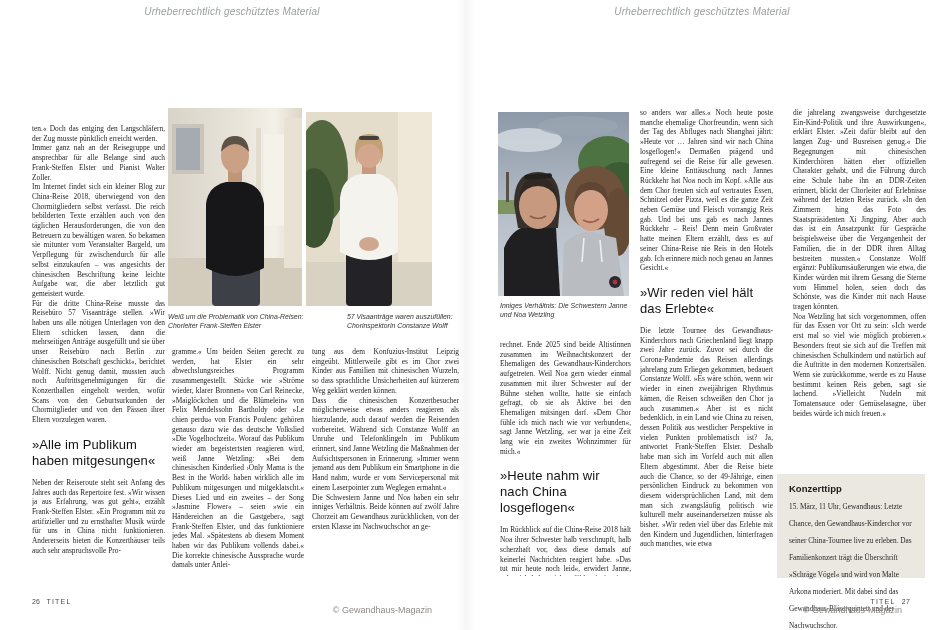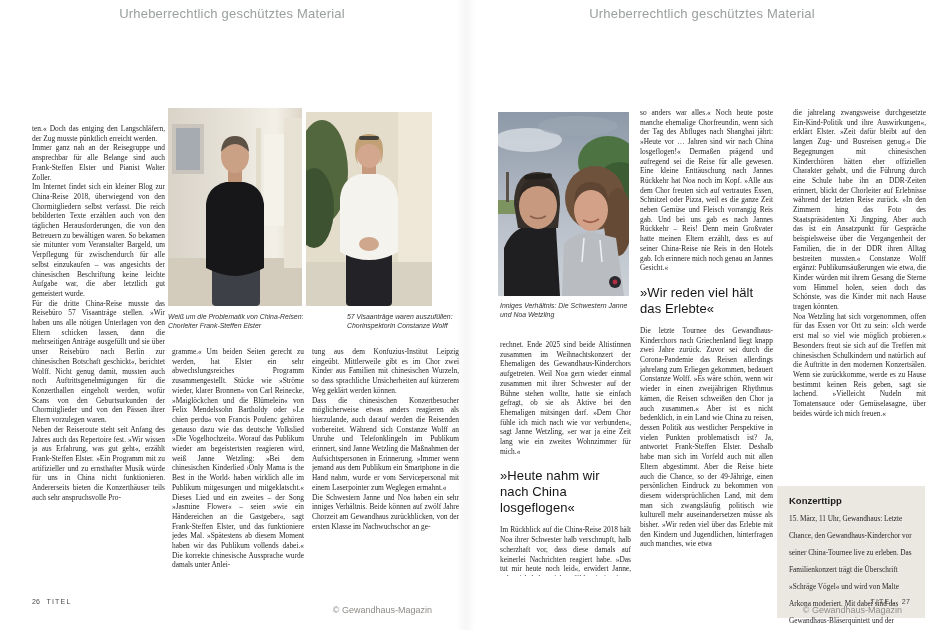--- a/index.html
+++ b/index.html
@@ -1,30 +1,30 @@
 <!DOCTYPE html>
 <html><head>
 <meta charset="utf-8">
 <style>
   html,body{margin:0;padding:0;background:#e9e9e7;}
   #spread{position:relative;width:933px;height:630px;background:#ffffff;overflow:hidden;
           font-family:"Liberation Serif",serif;}
   #fold{position:absolute;left:456px;top:0;width:20px;height:630px;pointer-events:none;
         background:linear-gradient(90deg,rgba(0,0,0,0) 0%,rgba(0,0,0,0.035) 50%,rgba(0,0,0,0) 100%);}
   .copyright{position:absolute;top:6px;width:400px;text-align:center;
-             font-family:"Liberation Sans",sans-serif;font-size:13px;color:#9aa09c;letter-spacing:.2px;}
+             font-family:"Liberation Sans",sans-serif;font-size:10px;color:#9aa09c;letter-spacing:.2px;font-style:italic;}
   .col{position:absolute;overflow:hidden;}
   .body{font-family:"Liberation Serif",serif;font-size:7.4px;line-height:9.7px;
         text-align:justify;color:#1f1f1f;white-space:pre-line;margin:0;}
   .xhead{font-family:"Liberation Sans",sans-serif;font-weight:400;font-size:13px;line-height:16px;
          color:#141414;margin:12px 0 9px 0;letter-spacing:.1px;}
   .photo{position:absolute;display:block;}
   .caption{position:absolute;font-family:"Liberation Sans",sans-serif;font-style:italic;
            font-size:6.9px;line-height:9.2px;color:#333;}
-  .tipbox{position:absolute;left:777px;top:486px;width:148px;height:132px;background:#ebe8e2;
+  .tipbox{position:absolute;left:777px;top:474px;width:148px;height:104px;background:#ebe8e2;
           box-sizing:border-box;padding:9px 12px 8px 12px;}
   .tipbox h4{margin:0 0 4px 0;font-family:"Liberation Sans",sans-serif;font-size:9.5px;
              font-weight:700;color:#1c1c1c;}
   .tipbox p{margin:0;font-family:Liberation Serif, serif;font-size:7.3px;line-height:17px;
             color:#272727;text-align:left;}
   .folio{position:absolute;top:598px;font-family:"Liberation Sans",sans-serif;font-size:7px;
          color:#4a4a4a;letter-spacing:1.2px;}
   .folio .num{letter-spacing:.2px;}
   .credit{position:absolute;top:605px;width:400px;text-align:right;
           font-family:"Liberation Sans",sans-serif;font-size:9px;color:#8f8c88;}
@@ -35,20 +35,21 @@
 <div id="spread">
 
   <div class="copyright" style="left:32px;">Urheberrechtlich geschütztes Material</div>
   <div class="copyright" style="left:502px;">Urheberrechtlich geschütztes Material</div>
 
   <div class="col" style="left:32px;top:124px;width:133px;height:467px;">
     <p class="body">ten.« Doch das entging den Langschläfern, der Zug musste pünktlich erreicht werden.
 Immer ganz nah an der Reisegruppe und ansprechbar für alle Belange sind auch Frank-Steffen Elster und Pianist Walter Zoller.
 Im Internet findet sich ein kleiner Blog zur China-Reise 2018, überwiegend von den Chormitgliedern selbst verfasst. Die reich bebilderten Texte erzählen auch von den täglichen Herausforderungen, die von den Betreuern zu bewältigen waren. So bekamen sie mitunter vom Veranstalter Bargeld, um Verpflegung für zwischendurch für alle selbst einzukaufen – was angesichts der chinesischen Beschriftung keine leichte Aufgabe war, die aber letztlich gut gemeistert wurde.
 Für die dritte China-Reise musste das Reisebüro 57 Visaanträge stellen. »Wir haben uns alle nötigen Unterlagen von den Eltern schicken lassen, dann die mehrseitigen Anträge ausgefüllt und sie über unser Reisebüro nach Berlin zur chinesischen Botschaft geschickt«, berichtet Wolff. Nicht genug damit, mussten auch noch Auftrittsgenehmigungen für die Konzerthallen eingeholt werden, wofür Scans von den Geburtsurkunden der Chormitglieder und von den Pässen ihrer Eltern vorzulegen waren.</p>
+    <h3 class="xhead">»Alle im Publikum haben mitgesungen«</h3>
     <p class="body">Neben der Reiseroute steht seit Anfang des Jahres auch das Repertoire fest. »Wir wissen ja aus Erfahrung, was gut geht«, erzählt Frank-Steffen Elster. »Ein Programm mit zu artifizieller und zu ernsthafter Musik würde für uns in China nicht funktionieren. Andererseits bieten die Konzerthäuser teils auch sehr anspruchsvolle Pro-</p>
   </div>
 
   <svg class="photo" style="left:168px;top:108px;" width="134" height="198" viewBox="0 0 134 198">
     <defs>
       <linearGradient id="wall1" x1="0" y1="0" x2="1" y2="0">
         <stop offset="0" stop-color="#d9d3c8"></stop>
           <stop offset="0.55" stop-color="#e9e5db"></stop>
         <stop offset="0.8" stop-color="#f3f0e8"></stop>
           <stop offset="1" stop-color="#ddd6c8"></stop>

